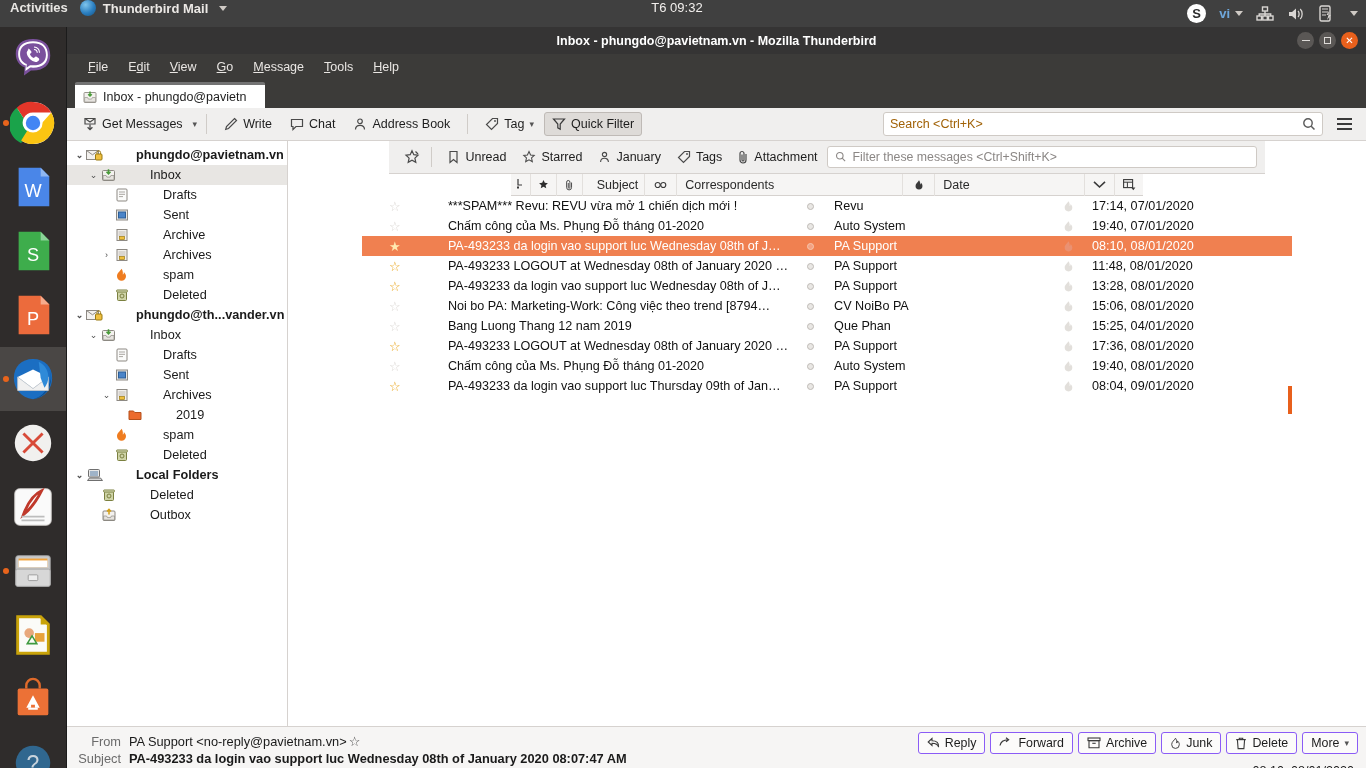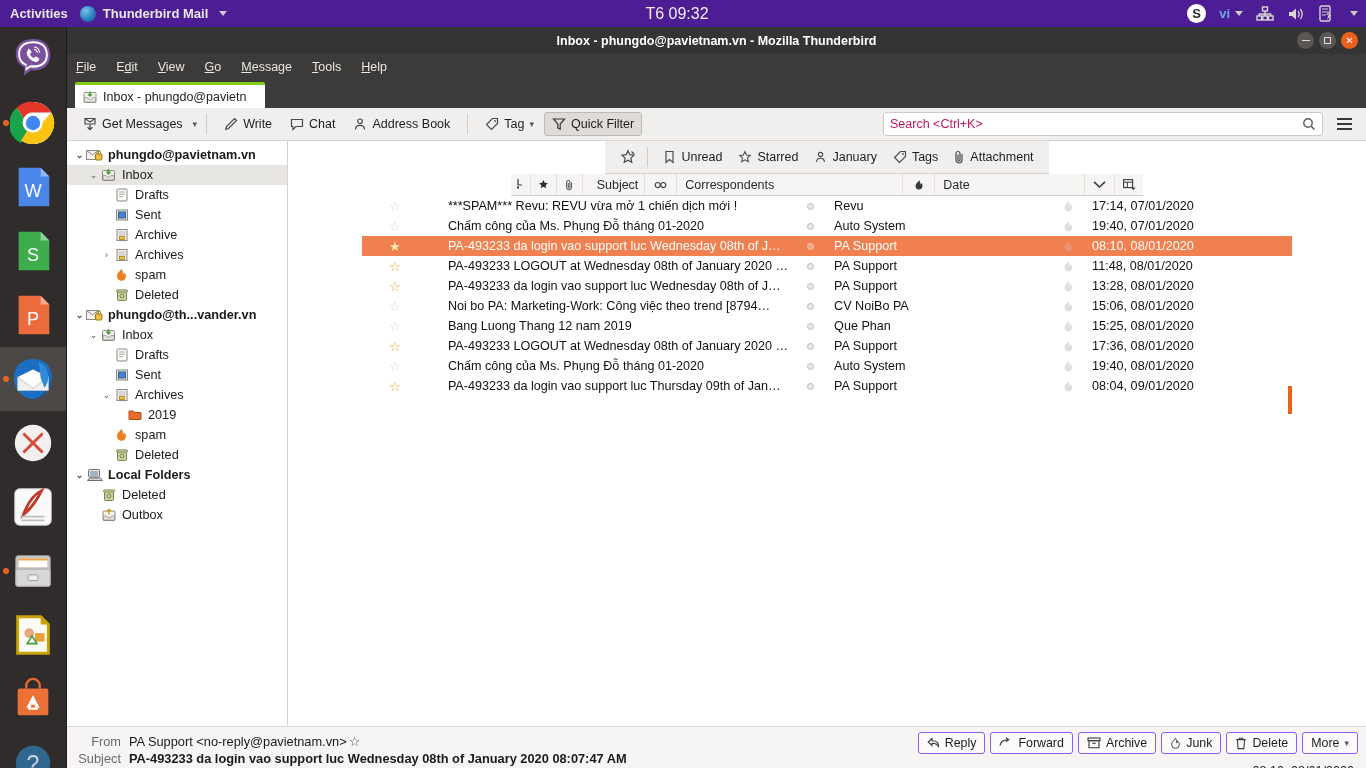--- a/index.html
+++ b/index.html
@@ -6,36 +6,36 @@
   html, body {
     width: 1366px; height: 768px;
     overflow: hidden;
     font-family: "Liberation Sans", sans-serif;
     background: #f6f5f4;
   }
 
   
   #gnome-topbar {
     position: absolute; top: 0; left: 0; width: 1366px; height: 27px;
-    background: #4c1d95;
+    background: #404040;
     color: #ffffff;
     font-size: 13px;
-    display: flex; align-items: center;
+    display: flex; align-items: flex-start;
   }
   .gnome-activities { padding: 0 12px 0 10px; font-weight: bold; color: #e8e6e3; }
   .gnome-app { display: flex; align-items: center; gap: 7px; font-weight: bold; color: #ebe8e5; }
   .gnome-app-icon {
     width: 16px; height: 16px; border-radius: 50%;
     background: radial-gradient(circle at 35% 30%, #7fc4ec 0%, #2a7ec0 55%, #16527f 100%);
     display: inline-block;
   }
   .tri-down { width:0;height:0;border-left:4px solid transparent;border-right:4px solid transparent;border-top:5px solid #cfcac5; display:inline-block; margin-left:4px;}
   .gnome-clock {
     position: absolute; left: 0; right: 12px; text-align: center;
-    font-size: 16px; color: #f2efed; pointer-events: none;
+    font-size: 13px; color: #f2efed; pointer-events: none;
   }
   .gnome-right {
     position: absolute; right: 8px; top: 0; height: 27px;
     display: flex; align-items: center; gap: 13px;
   }
   .skype-badge {
     width: 19px; height: 19px; border-radius: 50%;
     background: #ffffff; color: #2c2c2c;
     font-size: 13px; font-weight: bold;
     display: flex; align-items: center; justify-content: center;
@@ -77,35 +77,35 @@
   .win-btns { position: absolute; right: 8px; top: 0; height: 27px; display: flex; align-items: center; gap: 5px; }
   .win-btn { width: 17px; height: 17px; border-radius: 50%; background: #5a5755;
              display:flex;align-items:center;justify-content:center;color:#dedbd8;font-size:10px;line-height:1;}
   .win-btn.close { background: #e8601c; color: #fff; }
   .win-btn .bar { width: 8px; height: 1.5px; background:#dedbd8; }
   .win-btn .sq { width: 7px; height: 7px; border: 1.5px solid #dedbd8; }
 
   
   #tb-menubar {
     height: 26px; background: #3c3b39;
-    display: flex; align-items: center; gap: 2px;
+    display: flex; align-items: center; padding-left: 12px; gap: 2px;
   }
   .menu-item {
     color: #e9e6e3; font-size: 12.5px; padding: 3px 9px; border-radius: 2px;
   }
   .menu-item u { text-decoration: underline; }
 
   
   #tb-tabstrip {
     height: 28px; background: #3c3b39;
     display: flex; align-items: flex-end; padding-left: 8px;
   }
   .tb-tab {
     height: 26px; min-width: 190px; max-width: 200px;
-    background: #ffffff; border-top: 3px solid #84cc16;
+    background: #ffffff; border-top: 3px solid #737373;
     display: flex; align-items: center; gap: 6px; padding: 0 8px;
     font-size: 12.5px; color: #1d1d1d;
     overflow: hidden; white-space: nowrap;
     border-radius: 2px 2px 0 0;
   }
   .tabtext { overflow: hidden; text-overflow: clip; display:block; }
 
   
   #tb-toolbar {
     height: 33px; background: #f0efee;
@@ -120,21 +120,21 @@
     white-space: nowrap;
   }
   .tbtn.pressed { background: #dedbd8; border: 1px solid #bfbab6; }
   .tb-sep { width: 1px; height: 20px; background: #d0ccc8; margin: 0 7px; }
   .chev { font-size: 9px; color: #555; }
   .search-wrap { margin-left: auto; display: flex; align-items: center; gap: 8px; }
   .searchbox {
     width: 440px; height: 24px; background: #ffffff;
     border: 1px solid #cfcac5; border-radius: 3px;
     display: flex; align-items: center; padding: 0 6px;
-    font-size: 12.5px; color: #be185d;
+    font-size: 12.5px; color: #a16207;
   }
   .searchbox .sv { flex: 1; }
   .hamburger { display: flex; flex-direction: column; gap: 3px; padding: 4px 6px; }
   .hamburger i { display:block; width: 15px; height: 2px; background: #3a3a3a; }
 
   
   #tb-body { display: flex; height: 585px; }
 
   
   #folder-pane {
@@ -144,21 +144,21 @@
     font-size: 12.7px;
   }
   .frow {
     display: flex; align-items: center; height: 20px;
     white-space: nowrap; color: #1a1a1a;
   }
   .frow.sel { background: #e8e6e3; }
   .frow.acct { font-weight: bold; }
   .twisty { width: 13px; text-align: center; font-size: 9px; color: #4c4c4c; flex: 0 0 13px;}
   .ficon { width: 17px; height: 15px; margin-right: 5px; flex: 0 0 17px; display:flex;align-items:center;justify-content:center;}
-  .flabel { overflow: hidden; text-overflow: ellipsis; }
+  .flabel { overflow: hidden; text-overflow: ellipsis; margin-left: 28px; }
 
   
   #msg-pane { flex: 1; display: flex; flex-direction: column; background: #ffffff; min-width: 0; align-items: center;}
   #qf-bar {
     height: 33px; background: #f0efee; border-bottom: 1px solid #d6d2cf;
     display: flex; align-items: center; padding: 0 8px; gap: 2px;
   }
   .qf-btn { display:flex;align-items:center;gap:5px;font-size:12.5px;color:#1d1d1d;padding:3px 7px;border-radius:3px;}
   .qf-filterbox {
     margin-left: auto; width: 430px; height: 22px;
@@ -786,20 +786,29 @@
           <span>Tags</span>
         </span>
         <span class="qf-btn">
           <span class="ic">
             <svg width="11" height="14" viewBox="0 0 11 14">
                 <path d="M8 4v6a3 3 0 0 1-6 0V3.5a2 2 0 0 1 4 0V10a1 1 0 0 1-2 0V4.5" fill="none" stroke="#4a4a4a" stroke-width="1.2"></path>
               </svg>
           </span>
           <span>Attachment</span>
         </span>
+        <span class="qf-filterbox">
+          <span class="ic">
+            <svg width="12" height="12" viewBox="0 0 14 14">
+                <circle cx="5.6" cy="5.6" r="3.8" fill="none" stroke="#8b8785" stroke-width="1.3"></circle>
+            <path d="M8.4 8.4l3.4 3.4" stroke="#8b8785" stroke-width="1.3"></path>
+              </svg>
+          </span>
+          <span>Filter these messages &lt;Ctrl+Shift+K&gt;</span>
+        </span>
       </div>
 
       <div id="col-head">
         <span class="ch c-thread">
           <span class="ic">
             <svg width="9" height="11" viewBox="0 0 9 11">
                 <path d="M2 0v6h4" fill="none" stroke="#3a3a3a" stroke-width="1.2"></path>
                 <path d="M1 7.5h2v2H1z" fill="#3a3a3a"></path>
               </svg>
           </span>
@@ -986,21 +995,21 @@
           <span class="mc c-subj">Bang Luong Thang 12 nam 2019</span>
           <span class="mc c-unread">
               <span class="dot-unread"></span>
             </span>
           <span class="mc c-corr">Que Phan</span>
           <span class="mc c-junk">
             <svg class="flame" viewBox="0 0 13 14">
                 <path d="M6.5 0.8C5 3.5 2 4.8 2 8.3a4.5 4.5 0 0 0 9 0c0-2-1-3.2-2.2-4.4.2 1.3-.3 2.2-1 2.6.4-2.4-.3-4.4-1.3-5.7z" fill="#e2dfdb"></path>
               </svg>
           </span>
-          <span class="mc c-date">15:25, 08/01/2020</span>
+          <span class="mc c-date">15:25, 04/01/2020</span>
           <span class="mc c-rest"></span>
         </div>
 
         <div class="mrow">
           <span class="mc c-thread"></span>
           <span class="mc c-star">
               <span class="star-on">☆</span>
             </span>
           <span class="mc c-att"></span>
           <span class="mc c-subj">PA-493233 LOGOUT at Wednesday 08th of January 2020 …</span>

